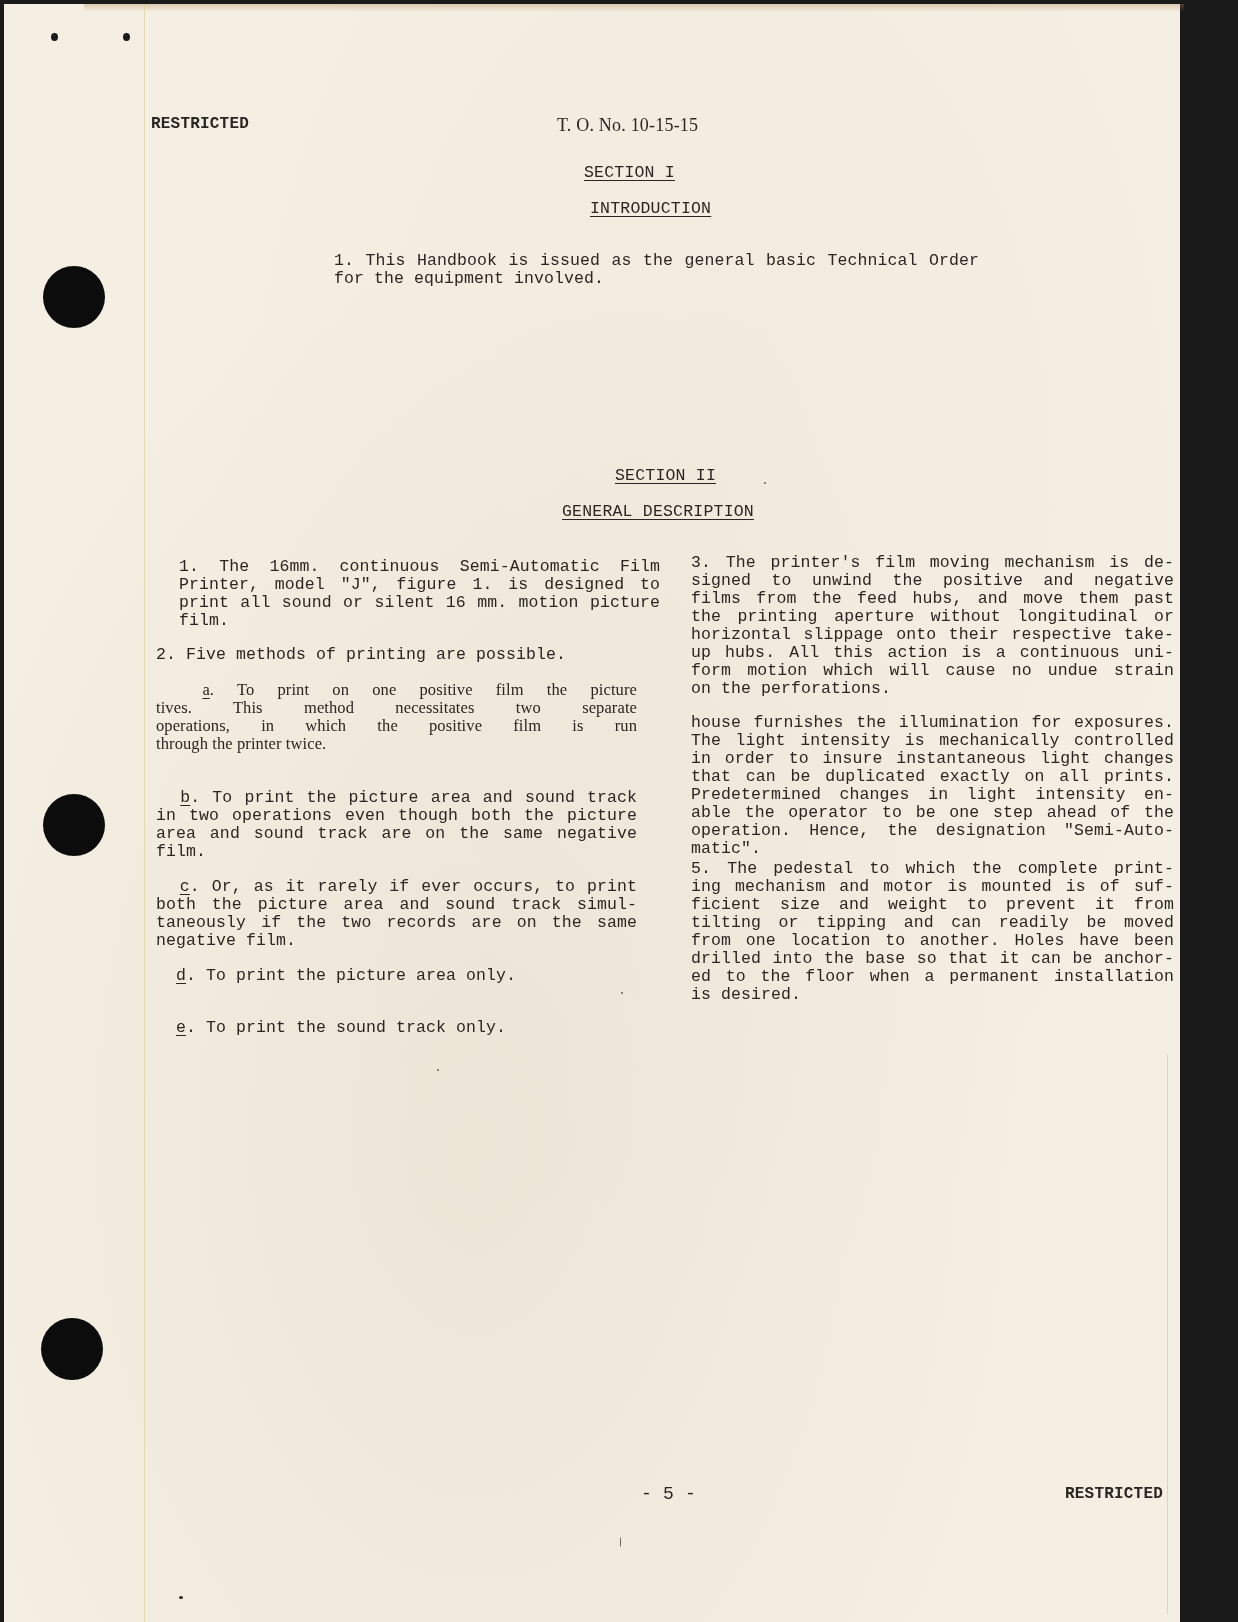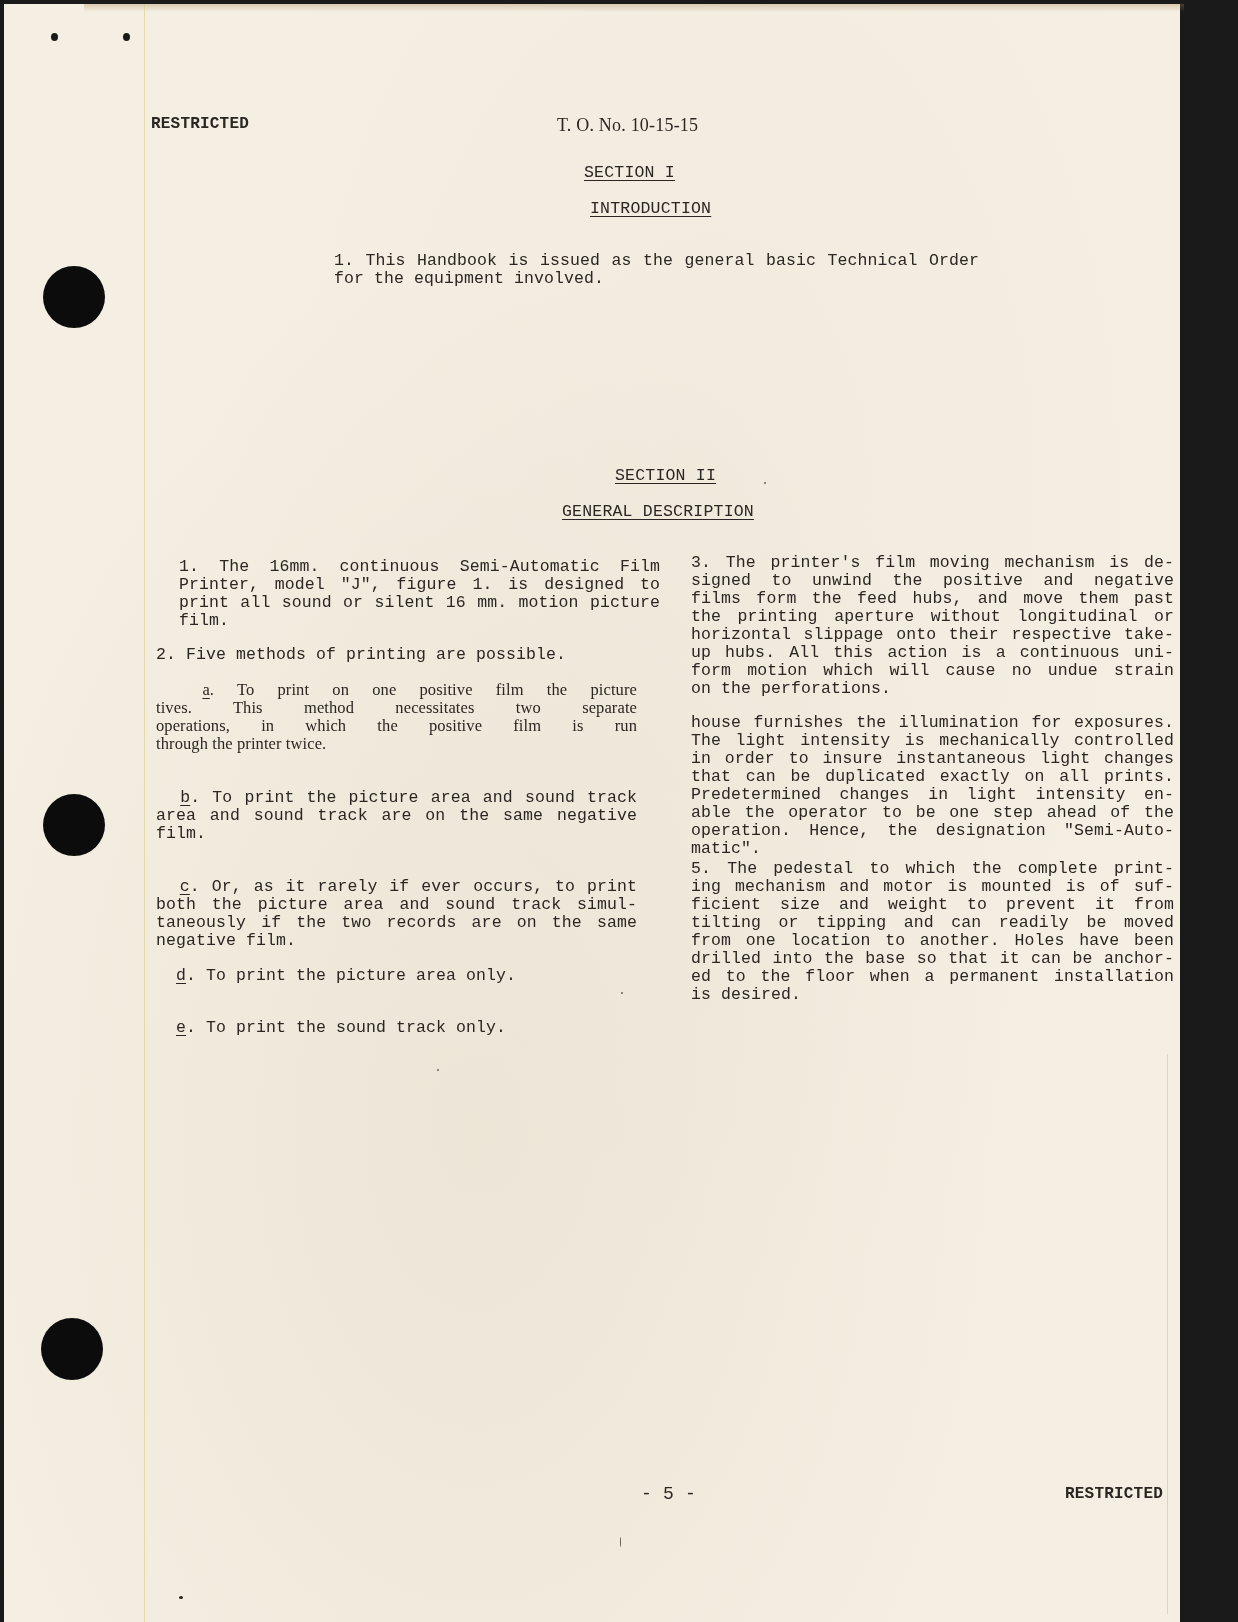--- a/index.html
+++ b/index.html
@@ -73,20 +73,21 @@
 
   <div class="para" style="left:152px; top:677px; width:481px;font-family:Liberation Serif, serif;">
     <span class="line">&nbsp;&nbsp;<span class="letter">a</span><span>. To print on one positive film the picture</span></span>
     <span class="line">tives.  This method necessitates two separate</span>
     <span class="line">operations, in which the positive film is run</span>
     <span class="line last">through the printer twice.</span>
   </div>
 
   <div class="para" style="left:152px; top:785px; width:481px;">
     <span class="line">&nbsp;&nbsp;<span class="letter">b</span><span>. To print the picture area and sound track</span></span>
+    <span class="line">in two operations even though both the picture</span>
     <span class="line">area and sound track are on the same negative</span>
     <span class="line last">film.</span>
   </div>
 
   <div class="para" style="left:152px; top:874px; width:481px;">
     <span class="line">&nbsp;&nbsp;<span class="letter">c</span><span>. Or, as it rarely if ever occurs, to print</span></span>
     <span class="line">both the picture area and sound track simul-</span>
     <span class="line">taneously if the two records are on the same</span>
     <span class="line last">negative film.</span>
   </div>
@@ -95,21 +96,21 @@
     <span class="line last">&nbsp;&nbsp;<span class="letter">d</span><span>. To print the picture area only.</span></span>
   </div>
 
   <div class="para" style="left:152px; top:1015px; width:481px;">
     <span class="line last">&nbsp;&nbsp;<span class="letter">e</span><span>. To print the sound track only.</span></span>
   </div>
 
   <div class="para" style="left:687px; top:550px; width:483px;">
     <span class="line">3. The printer's film moving mechanism is de-</span>
     <span class="line">signed to unwind the positive and negative</span>
-    <span class="line">films form the feed hubs, and move them past</span>
+    <span class="line">films from the feed hubs, and move them past</span>
     <span class="line">the printing aperture without longitudinal or</span>
     <span class="line">horizontal slippage onto their respective take-</span>
     <span class="line">up hubs.  All this action is a continuous uni-</span>
     <span class="line">form motion which will cause no undue strain</span>
     <span class="line last">on the perforations.</span>
   </div>
 
   <div class="para" style="left:687px; top:710px; width:483px;">
     <span class="line">house furnishes the illumination for exposures.</span>
     <span class="line">The light intensity is mechanically controlled</span>

